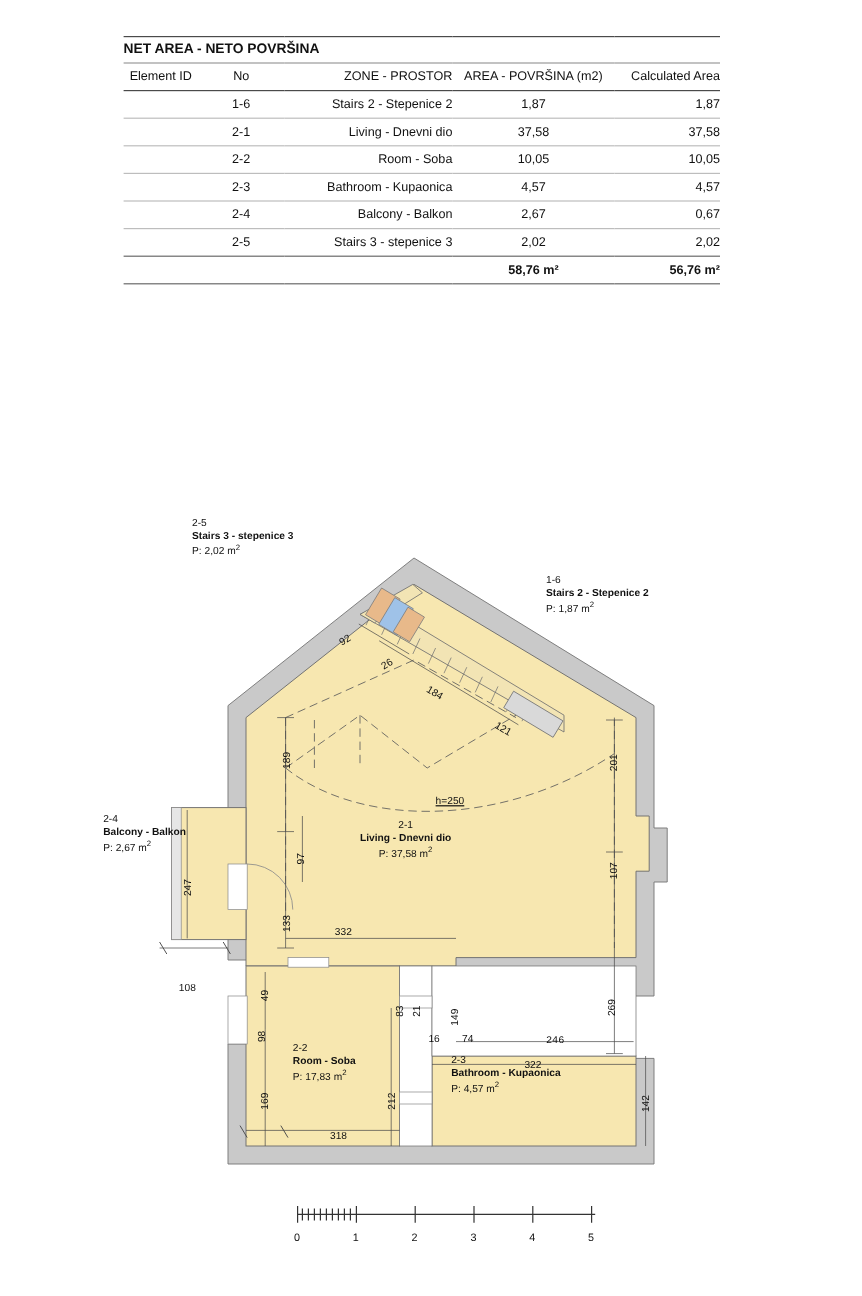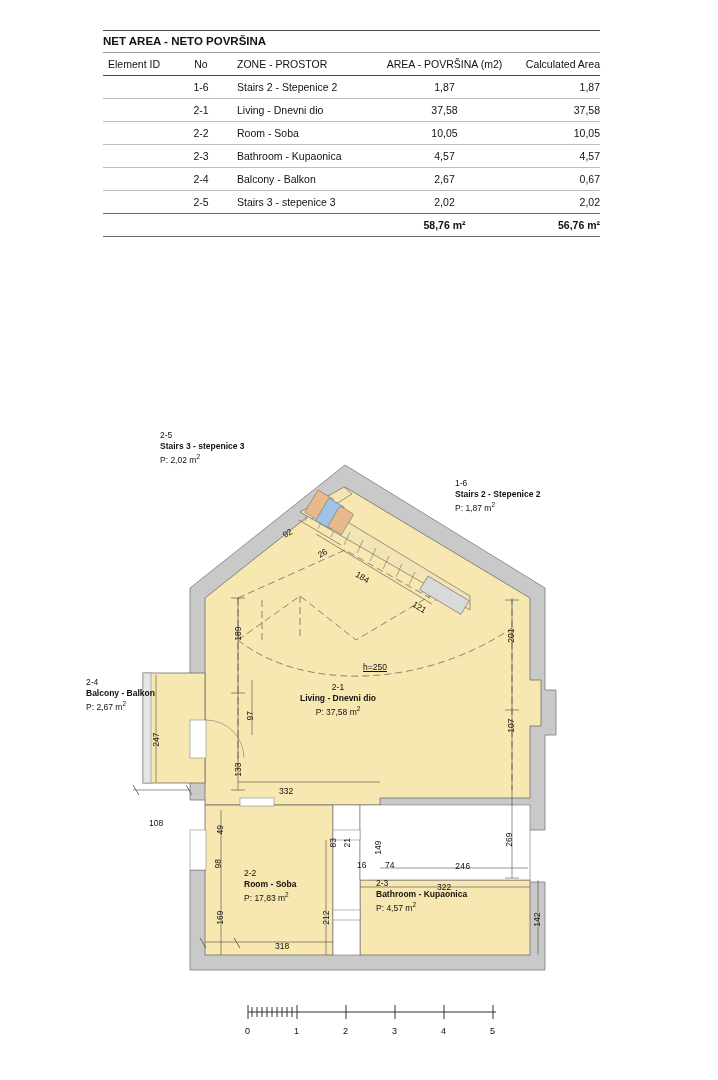--- a/index.html
+++ b/index.html
@@ -48,21 +48,21 @@
     font-weight:bold;
     border-top:1px solid #6a6a6a;
     padding:5px 0 5px 0 !important;
   }
   .endrule td {
     border-top:1px solid #6a6a6a;
     height:0; line-height:0; font-size:0;
   }
   .c-el  { width:62px; text-align:center; padding-left:2px !important; }
   .c-no  { width:72px; text-align:center;margin-top:32px; }
-  .c-zone{ width:140px; text-align:left;margin-top:14px; }
+  .c-zone{ width:140px; text-align:right;margin-top:14px; }
   .c-area{ width:135px; text-align:center; padding-right:14px !important; }
   .c-calc{ width:88px; text-align:right; padding-right:2px !important; }
 
   
   .plan {
     position:absolute;
     left:0; top:390px; width:718px; height:690px;
   }
   .plan svg { display:block; }
 
@@ -319,21 +319,21 @@
   <div class="lbl" style="left:363px; top:272px;text-decoration:underline;">h=250</div>
 
   <div class="lbl" style="left:283px; top:138px; transform:rotate(-31deg);">92</div>
   <div class="lbl" style="left:318px; top:158px; transform:rotate(-31deg);">26</div>
   <div class="lbl" style="left:355px; top:182px; transform:rotate(31deg);">184</div>
   <div class="lbl" style="left:412px; top:212px; transform:rotate(31deg);">121</div>
 
   <div class="lbl" style="left:232px; top:238px; transform:rotate(-90deg);">189</div>
   <div class="lbl" style="left:246px; top:320px; transform:rotate(-90deg);">97</div>
   <div class="lbl" style="left:232px; top:374px; transform:rotate(-90deg);">133</div>
-  <div class="lbl" style="left:279px; top:381px;margin-top:15px;">332</div>
+  <div class="lbl" style="left:279px; top:381px;">332</div>
 
   <div class="lbl" style="left:505px; top:240px; transform:rotate(-90deg);">201</div>
   <div class="lbl" style="left:505px; top:330px; transform:rotate(-90deg);">107</div>
   <div class="lbl" style="left:503px; top:444px; transform:rotate(-90deg);">269</div>
 
   <div class="lbl" style="left:150px; top:344px; transform:rotate(-90deg);">247</div>
   <div class="lbl" style="left:149px; top:428px;">108</div>
 
   <div class="lbl" style="left:216px; top:434px; transform:rotate(-90deg);">49</div>
   <div class="lbl" style="left:214px; top:468px; transform:rotate(-90deg);">98</div>

